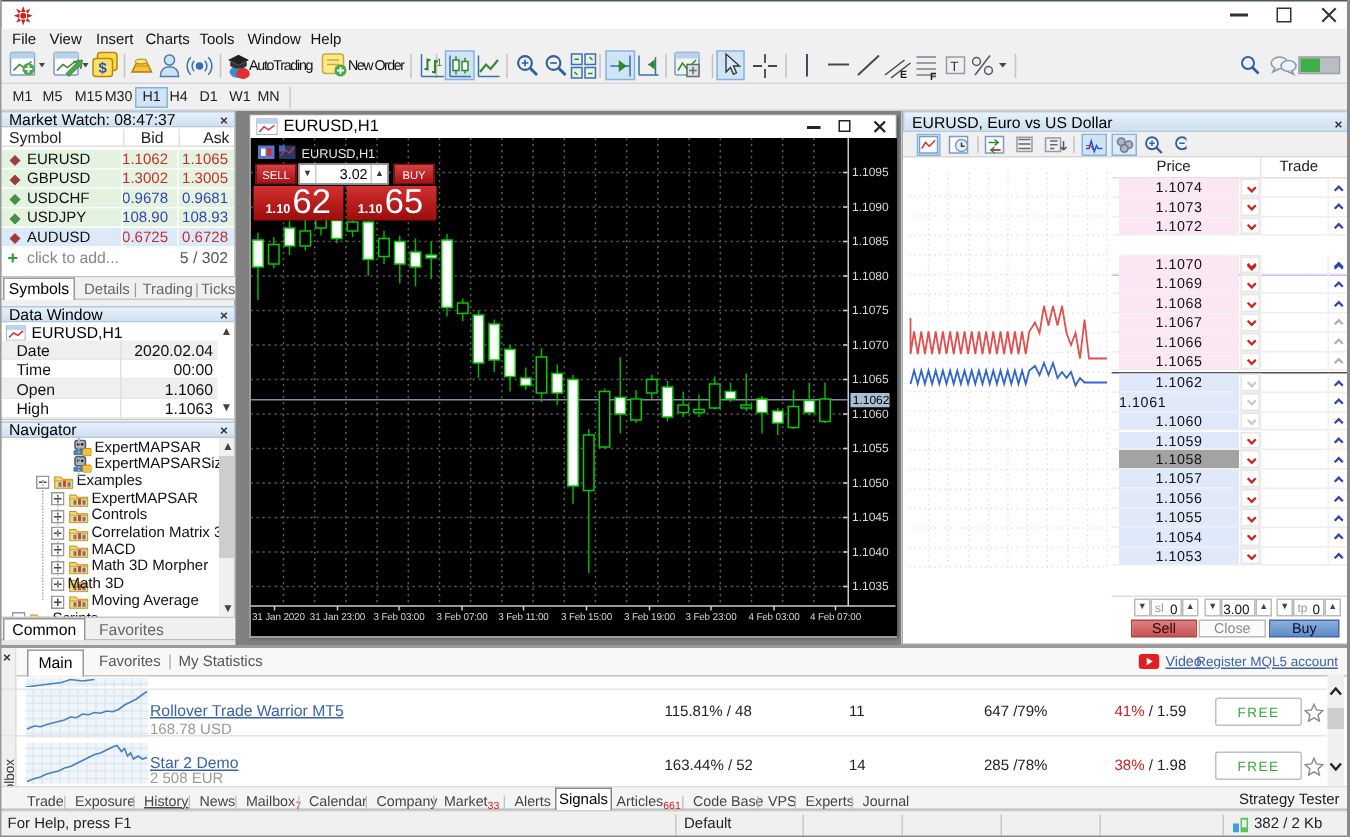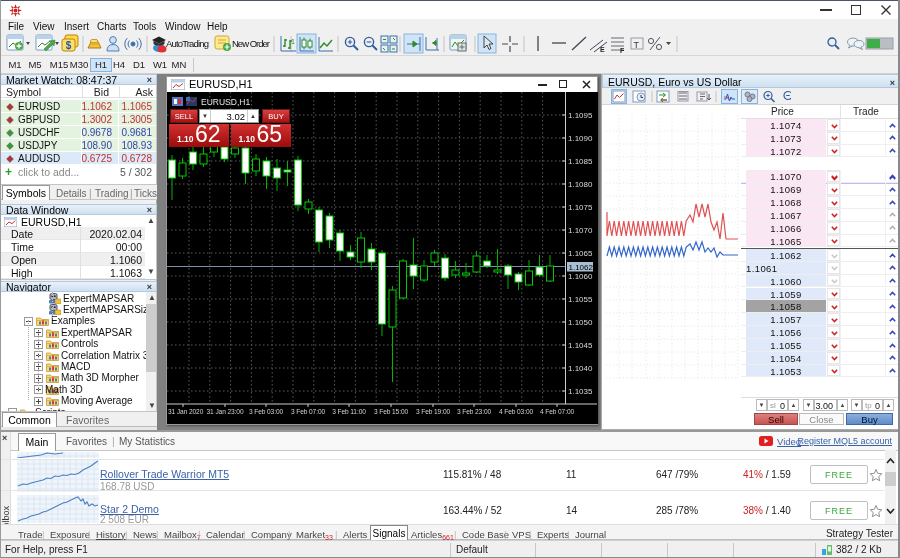--- a/index.html
+++ b/index.html
@@ -1213,21 +1213,21 @@
       <line x1="71" y1="0" x2="71" y2="28"></line>
       <line x1="77" y1="0" x2="77" y2="28"></line>
     </g>
     <polyline fill="none" stroke="#4a7fc1" stroke-width="1.1" points="1,26 6,24 10,23 14,21 18,20 22,19 26,17 30,16 34,14 38,12 42,10 46,8 50,7 54,5 58,3 61,2 64,6 66,4 68,9 70,7 72,11 75,9 78,11 81,10"></polyline>
   </svg>
 <div class="abs" style="left:100px;top:503px;font-size:10.5px;color:#3a62a8;text-decoration:underline;">Star 2 Demo</div>
 <div class="abs" style="left:100px;top:514px;font-size:10px;color:#999;">2 508 EUR</div>
 <div class="abs" style="left:443px;top:505px;font-size:10px;color:#222;">163.44% / 52</div>
 <div class="abs" style="left:566px;top:505px;font-size:10px;color:#222;">14</div>
 <div class="abs" style="left:656px;top:505px;font-size:10px;color:#222;">285 /78%</div>
-<div class="abs" style="left:743px;top:505px;font-size:10px;"><span style="color:#cc2222;">38%</span><span style="color:#222;"> / 1.40</span></div>
+<div class="abs" style="left:743px;top:505px;font-size:10px;"><span style="color:#cc2222;">38%</span><span style="color:#222;"> / 1.98</span></div>
 <div class="abs" style="left:810px;top:501px;width:58px;height:19px;border:1px solid #c0c0c0;border-radius:2px;font-size:9px;color:#3aa63a;text-align:center;line-height:18px;letter-spacing:1px;">FREE</div>
 <svg class="abs" style="left:869px;top:504px;" width="14" height="14" viewBox="0 0 24 24">
     <path d="M12 2.5 L14.9 9.1 L22 9.9 L16.7 14.7 L18.2 21.8 L12 18.1 L5.8 21.8 L7.3 14.7 L2 9.9 L9.1 9.1 Z" fill="none" stroke="#888" stroke-width="1.6"></path>
   </svg>
 
 <div class="abs" style="left:885px;top:450px;width:11px;height:74px;background:#f0f0f0;">
  <svg class="abs" style="left:1px;top:8px;" width="9" height="6" viewBox="0 0 9 6">
       <path d="M1 5 L4.5 1 L8 5" fill="none" stroke="#222" stroke-width="1.6"></path>
     </svg>
  <div class="abs" style="left:0px;top:22px;width:11px;height:14px;background:#cdcdcd;"></div>

